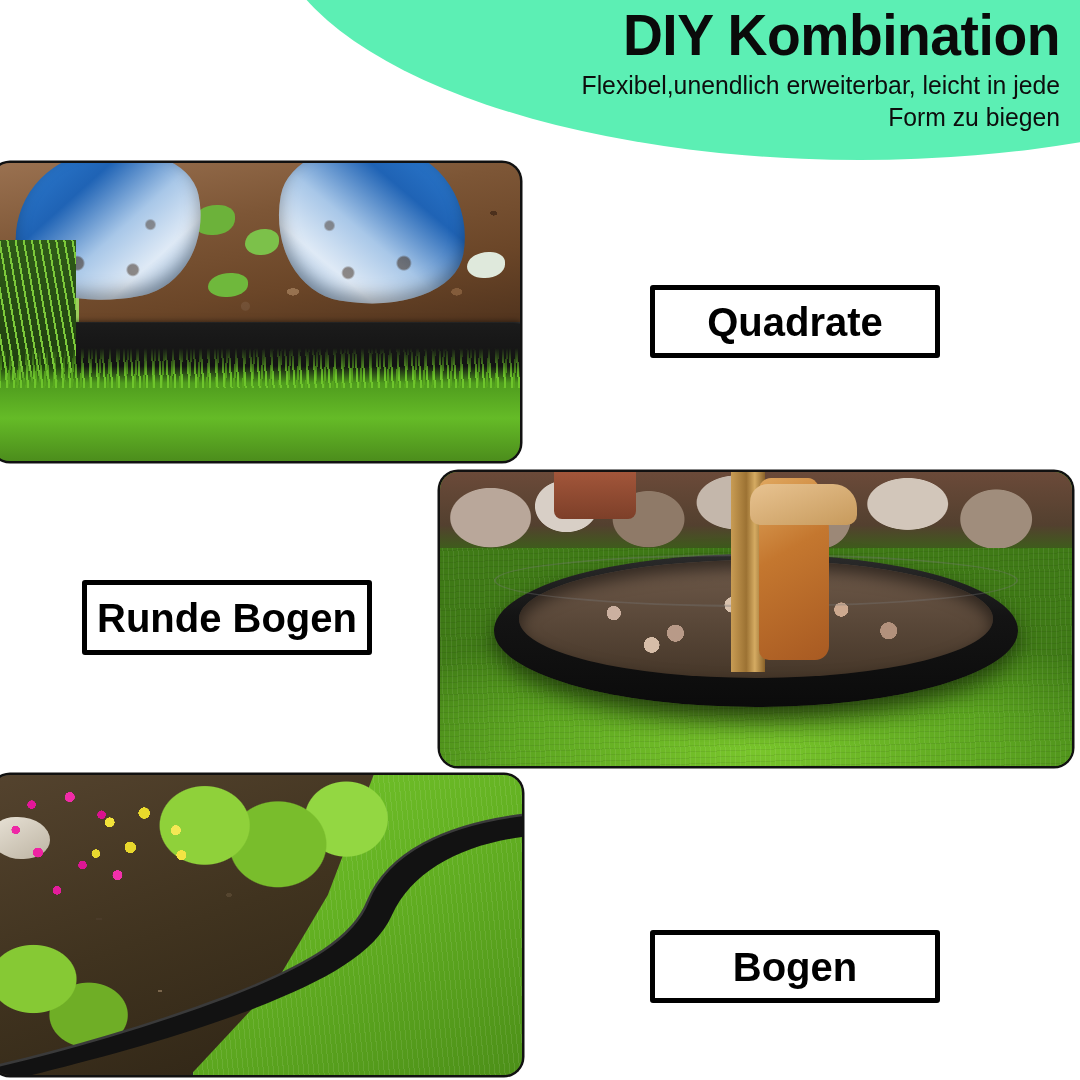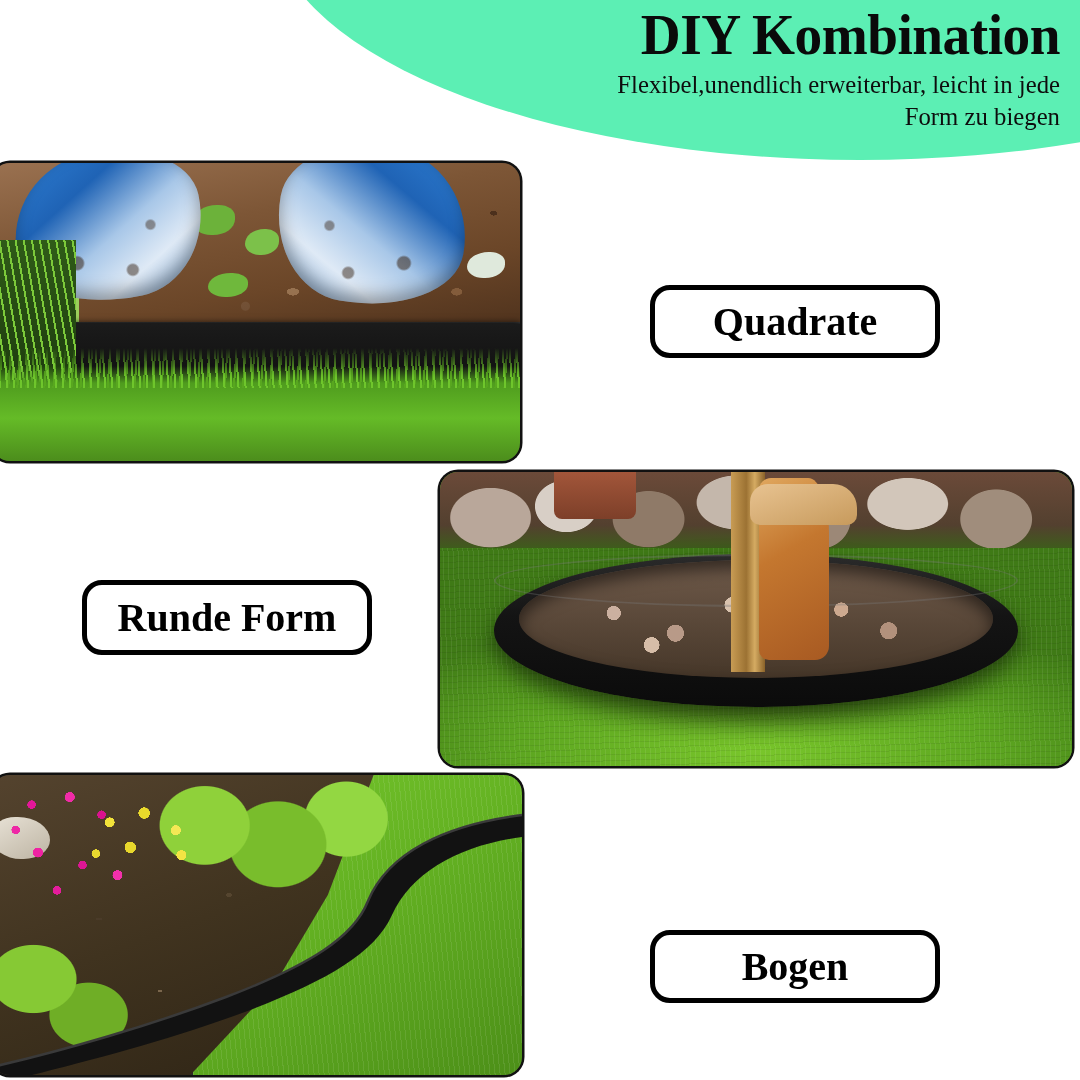--- a/index.html
+++ b/index.html
@@ -3,21 +3,21 @@
 <meta charset="utf-8">
 <style>
   html,body{margin:0;padding:0;}
   body{
     width:1080px;height:1080px;
     background:#ffffff;
     font-family:"Liberation Sans","DejaVu Sans",sans-serif;
     overflow:hidden;
     position:relative;
   }
-  #stage{position:relative;width:1080px;height:1080px;overflow:hidden;background:#fff;font-family:Liberation Serif, serif;}
+  #stage{position:relative;width:1080px;height:1080px;overflow:hidden;background:#fff;}
 
   
   .banner{
     position:absolute;
     left:270px; top:-330px;
     width:1180px; height:490px;
     border-radius:50% / 50%;
     background:#5CEFB4;
     z-index:1;
   }
@@ -268,21 +268,21 @@
   }
   .p3-edge{
     position:absolute;left:0;top:0;width:100%;height:100%;
   }
 
   
   .label-box{
     position:absolute;z-index:4;
     background:#ffffff;
     border:5px solid #000000;
-    border-radius:20px;
+    border-radius:3px;
     display:flex;align-items:center;justify-content:center;
     box-sizing:border-box;
   }
   .label-text{
     font-size:40px;font-weight:bold;color:#000;
     letter-spacing:0px;white-space:nowrap;line-height:1;
   }
   #label-quadrate{left:650px;top:285px;width:290px;height:73px;}
   #label-runde{left:82px;top:580px;width:290px;height:75px;}
   #label-bogen{left:650px;top:930px;width:290px;height:73px;}
@@ -318,21 +318,21 @@
       <div class="p1-grassL"></div>
       <div class="p1-grass"></div>
     </div>
   </div>
 
   <div class="label-box" id="label-quadrate">
     <span class="label-text">Quadrate</span>
   </div>
 
   <div class="label-box" id="label-runde">
-    <span class="label-text">Runde Form</span>
+    <span class="label-text">Runde Bogen</span>
   </div>
 
   <div class="photo" id="photo2">
     <div class="photo-inner">
       <div class="p2-lawn"></div>
       <div class="p2-rocks"></div>
       <div class="p2-pot"></div>
       <div class="p2-ring-shadow"></div>
       <div class="p2-ring-outer"></div>
       <div class="p2-ring-inner"></div>

